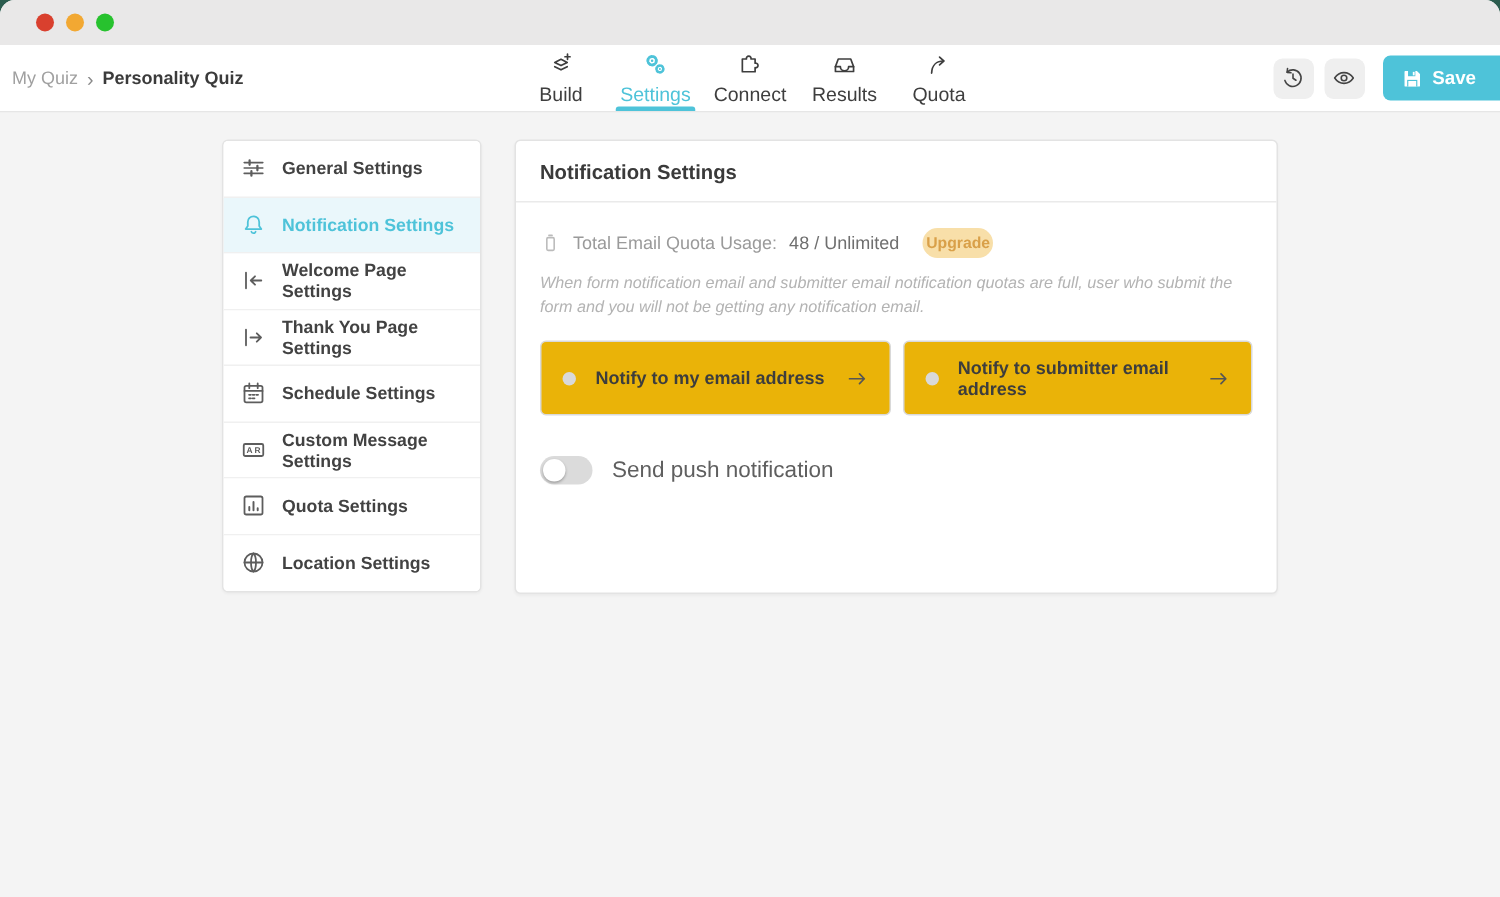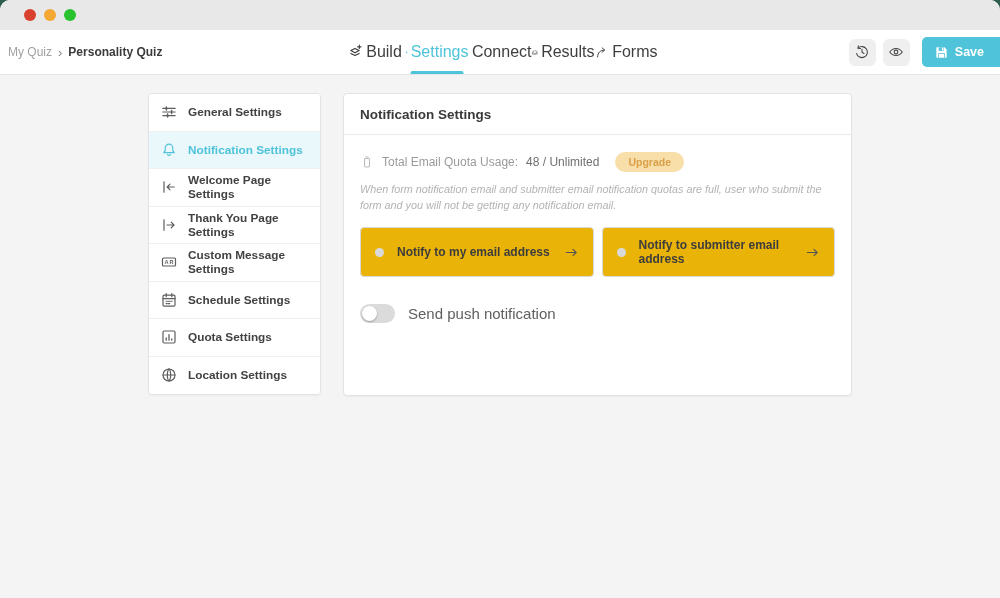--- a/index.html
+++ b/index.html
@@ -42,22 +42,22 @@
   }
   .crumb-parent{color:#a0a0a0;}
   .crumb-sep{color:#8a8a8a;font-size:13px;}
   .crumb-current{color:#3b3b3b;font-weight:700;}
   .tabs{
     position:absolute;left:50%;top:0;transform:translateX(-50%);
     height:100%;display:flex;
   }
   .tab{
     width:63px;height:100%;cursor:pointer;position:relative;
-    display:flex;flex-direction:row;align-items:center;justify-content:center;gap:3px;
-    font-size:16px;color:#3e3e3e;
+    display:flex;flex-direction:column;align-items:center;justify-content:center;gap:3px;
+    font-size:13px;color:#3e3e3e;
   }
   .tab svg{width:17px;height:17px;}
   .tab.active{color:var(--accent);}
   .tab.active::after{
     content:"";position:absolute;bottom:0;left:5px;right:5px;height:3px;
     background:var(--accent);border-radius:2px 2px 0 0;
   }
   .nav-actions{
     position:absolute;right:0;top:0;height:100%;
     display:flex;align-items:center;gap:7px;
@@ -97,21 +97,21 @@
   .main-header{
     padding:13px 16px 12px;border-bottom:1px solid #eaeaea;
     font-size:13.5px;font-weight:700;color:#3a3a3a;
   }
   .main-body{padding:17px 16px;}
   .quota-row{display:flex;align-items:center;gap:8px;font-size:12px;color:#9a9a9a;}
   .quota-row svg{width:14px;height:14px;color:#bbbbbb;flex:none;}
   .quota-value{color:#6f6f6f;}
   .upgrade-badge{
     background:var(--upgrade-bg);color:var(--upgrade-text);cursor:pointer;
-    padding:4px 13px;border-radius:11px;font-size:10.5px;font-weight:700;margin-left:8px;
+    padding:4px 2px;border-radius:11px;font-size:10.5px;font-weight:700;margin-left:8px;
   }
   .desc{
     margin-top:9px;font-style:italic;font-size:10.8px;color:#b3b3b3;line-height:1.5;
   }
   .notify-cards{display:flex;gap:8px;margin-top:14px;}
   .n-card{
     flex:1;height:50px;border:1px solid #d9d9d9;border-radius:4px;background:#eab308;
     display:flex;align-items:center;padding:16px 14px;cursor:pointer;
   }
   .n-dot{width:9px;height:9px;border-radius:50%;background:#d9d9d9;flex:none;}
@@ -175,21 +175,21 @@
           <path d="M2.6 10 4.6 4.6h8.8L15.4 10v3.4H2.6z"></path>
           <path d="M2.6 10h3.5a2.9 2.9 0 0 0 5.8 0h3.5"></path>
         </svg>
         <span>Results</span>
       </div>
       <div class="tab">
         <svg class="ic" viewBox="0 0 18 18">
           <path d="M3.8 14.5c.2-5.6 3.6-8.5 8.4-8.5"></path>
           <path d="M9.4 3.3 12.4 6 9.4 8.7"></path>
         </svg>
-        <span>Forms</span>
+        <span>Quota</span>
       </div>
     </div>
 
     <div class="nav-actions">
       <div class="icon-btn">
         <svg class="ic" viewBox="0 0 18 18">
           <path d="M4.6 4.6A6.2 6.2 0 1 1 2.9 10.8"></path>
           <path d="M4.9 1.9 4.6 4.8l2.9.3"></path>
           <path d="M9 6v3.2l2.2 1.5"></path>
         </svg>
@@ -239,33 +239,33 @@
       </div>
       <div class="side-item">
         <svg class="ic" viewBox="0 0 16 16">
           <path d="M3 2.8v10.4"></path>
           <path d="M6 8h7M10.2 5.2 13 8l-2.8 2.8"></path>
         </svg>
         <span>Thank You Page Settings</span>
       </div>
       <div class="side-item">
         <svg class="ic" viewBox="0 0 16 16">
+          <rect x="2" y="3.2" width="12" height="11" rx="1.2"></rect>
+          <path d="M2 6.6h12M5.2 1.6v3.2M10.8 1.6v3.2"></path>
+          <path d="M5 9.2h1.3M7.4 9.2h1.3M9.8 9.2h1.3M5 11.6h1.3M7.4 11.6h1.3" stroke-width="1.1"></path>
+        </svg>
+        <span>Schedule Settings</span>
+      </div>
+      <div class="side-item">
+        <svg class="ic" viewBox="0 0 16 16">
           <rect x="1.5" y="4" width="13" height="8" rx="1"></rect>
           <text x="3.4" y="10.3" font-size="5.6" font-weight="bold" fill="currentColor" stroke="none" font-family="'Liberation Sans',sans-serif">A</text>
           <text x="8.6" y="10.3" font-size="5.6" font-weight="bold" fill="currentColor" stroke="none" font-family="'Liberation Sans',sans-serif">R</text>
         </svg>
         <span>Custom Message Settings</span>
-      </div>
-      <div class="side-item">
-        <svg class="ic" viewBox="0 0 16 16">
-          <rect x="2" y="3.2" width="12" height="11" rx="1.2"></rect>
-          <path d="M2 6.6h12M5.2 1.6v3.2M10.8 1.6v3.2"></path>
-          <path d="M5 9.2h1.3M7.4 9.2h1.3M9.8 9.2h1.3M5 11.6h1.3M7.4 11.6h1.3" stroke-width="1.1"></path>
-        </svg>
-        <span>Schedule Settings</span>
       </div>
       <div class="side-item">
         <svg class="ic" viewBox="0 0 16 16">
           <rect x="2" y="2" width="12" height="12" rx="1.2"></rect>
           <path d="M5.2 11.2V9M8 11.2V5.6M10.8 11.2v-1.4" stroke-width="1.3"></path>
         </svg>
         <span>Quota Settings</span>
       </div>
       <div class="side-item">
         <svg class="ic" viewBox="0 0 16 16">

